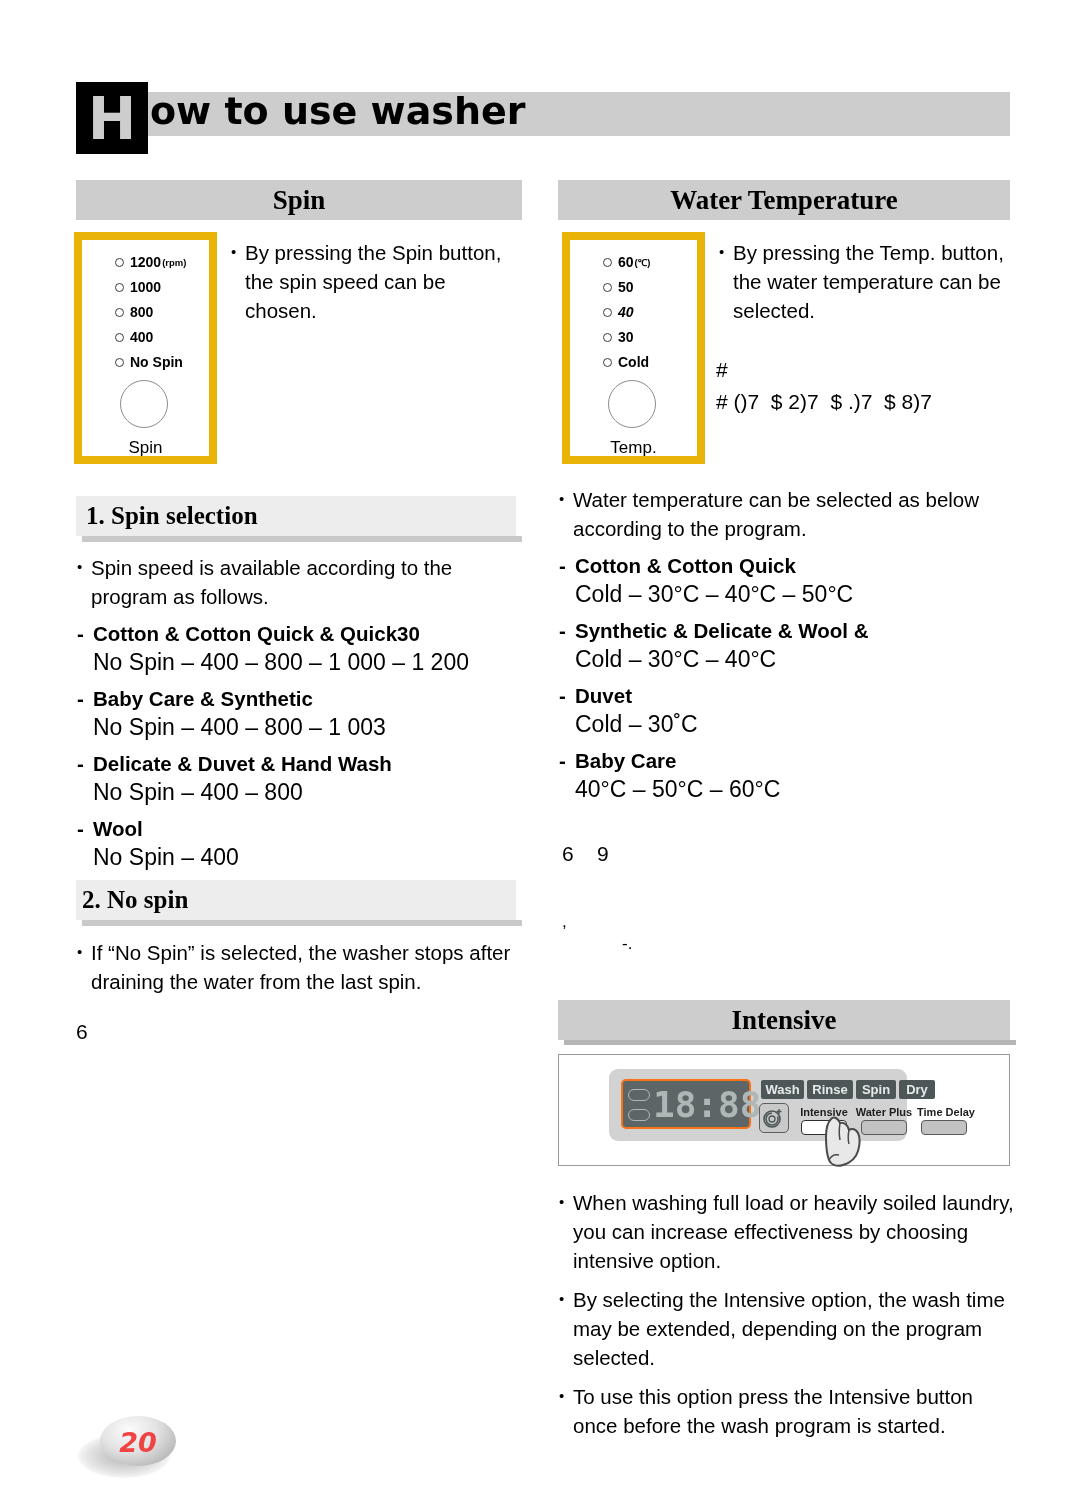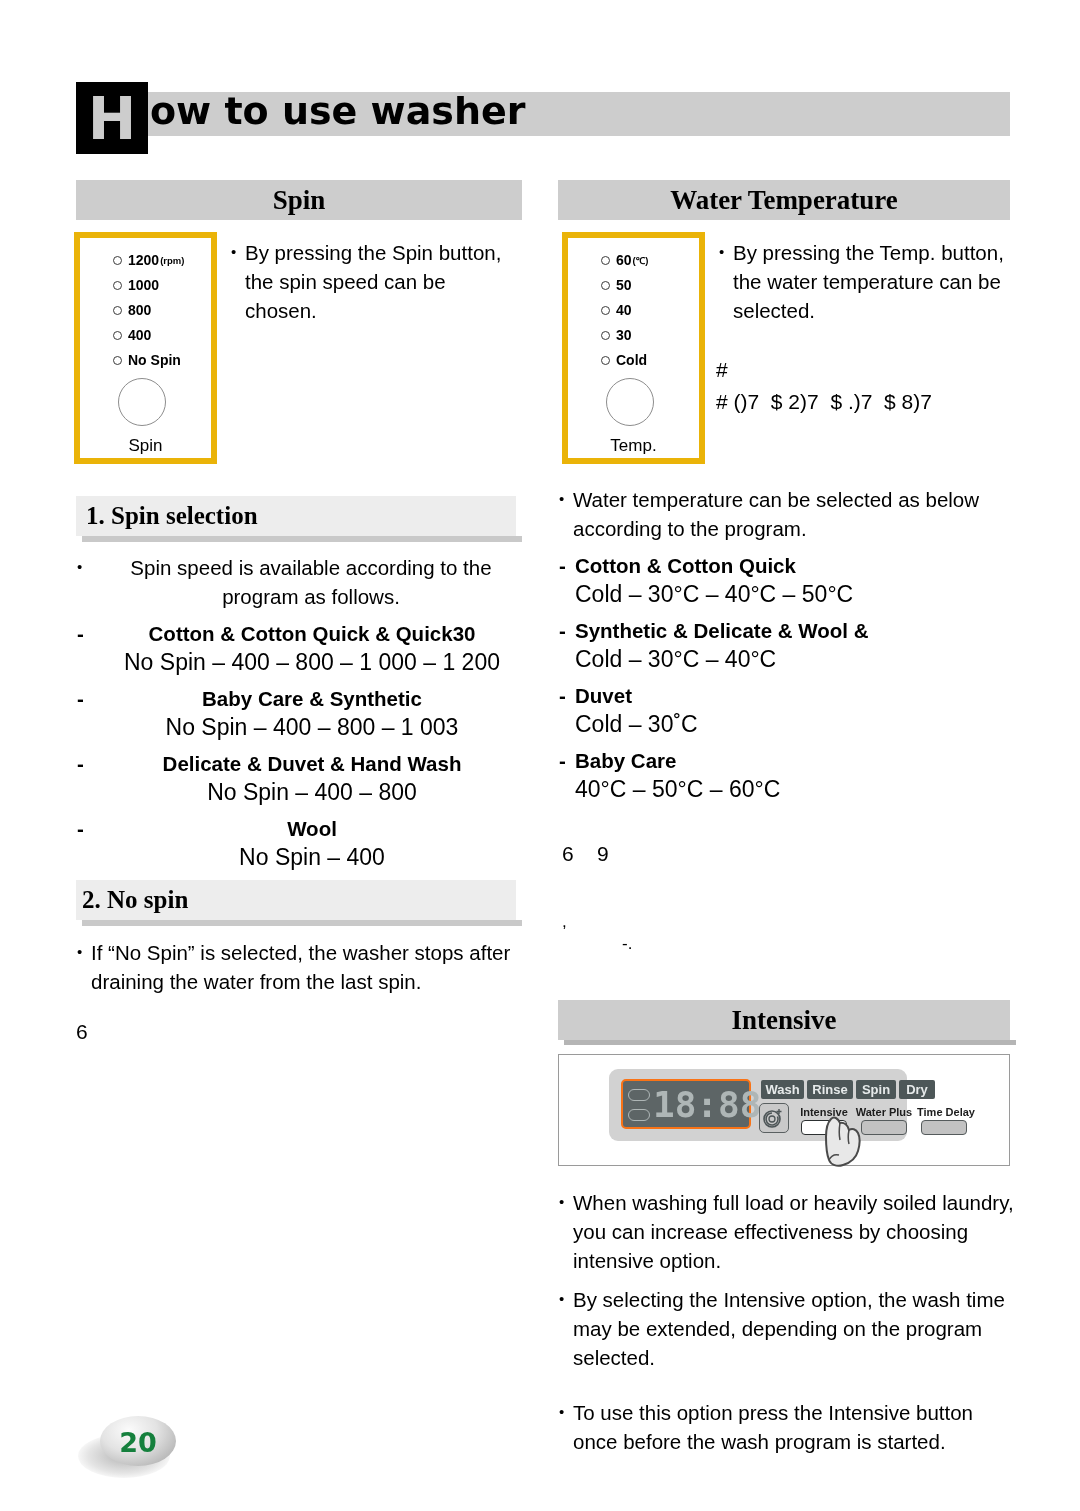--- a/index.html
+++ b/index.html
@@ -90,21 +90,21 @@
     left: 6px;
     top: 100%;
     width: 100%;
     height: 6px;
     background: #c9c9c9;
   }
 
   
   .panel-box {
     position: absolute;
-    border: 6px solid #eab308;
+    border: 8px solid #eab308;
     background: #ffffff;
     box-sizing: border-box;
   }
   .led-row {
     position: absolute;
     display: flex;
     align-items: center;
     font-size: 14px;
     font-weight: bold;
     white-space: nowrap;
@@ -309,21 +309,22 @@
     position: absolute;
     left: 22px;
     top: 8px;
     width: 76px;
     height: 50px;
     line-height: 54px;
     text-align: center;
     font-family: "DejaVu Sans", sans-serif;
     font-weight: bold;
     font-size: 27px;
-    color: #15803d;
+    color: #ef4444;
+    font-style: italic;
   }
 </style>
 </head>
 <body>
 
 <div class="page-header"></div>
 <div class="header-badge">
   <div class="header-badge-letter">H</div>
 </div>
 <div class="header-title-rest">ow to use washer</div>
@@ -359,21 +360,21 @@
 </div>
 
 <div class="body-block" style="left:230px; top:238px; width:290px;">
   <div class="bullet-item">By pressing the Spin button, the spin speed can be chosen.</div>
 </div>
 
 <div class="sub-bar" style="left:76px; top:496px; width:440px; height:40px; font-size:25px; line-height:40px; padding-left:10px; box-sizing:border-box;">
   <span>1. Spin selection</span>
 </div>
 
-<div class="body-block" style="left:76px; top:553px; width:455px;text-align:center;">
+<div class="body-block" style="left:76px; top:553px; width:455px;">
   <div class="bullet-item">Spin speed is available according to the program as follows.</div>
   <div class="dash-head">Cotton &amp; Cotton Quick &amp; Quick30</div>
   <div class="dash-value">No Spin – 400 – 800 – 1 000 – 1 200</div>
   <div class="dash-head">Baby Care &amp; Synthetic</div>
   <div class="dash-value">No Spin – 400 – 800 – 1 003</div>
   <div class="dash-head">Delicate &amp; Duvet &amp; Hand Wash</div>
   <div class="dash-value">No Spin – 400 – 800</div>
   <div class="dash-head">Wool</div>
   <div class="dash-value">No Spin – 400</div>
 </div>
@@ -395,21 +396,21 @@
 <div class="panel-box" style="left:562px; top:232px; width:143px; height:232px;">
   <div class="led-row" style="left:33px; top:14px;">
     <span class="led-dot"></span>
     <span>60</span>
     <span class="led-unit">(℃)</span>
   </div>
   <div class="led-row" style="left:33px; top:39px;">
     <span class="led-dot"></span>
     <span>50</span>
   </div>
-  <div class="led-row" style="left:33px; top:64px;">
+  <div class="led-row" style="left:33px; top:64px;font-style:italic;">
     <span class="led-dot"></span>
     <span>40</span>
   </div>
   <div class="led-row" style="left:33px; top:89px;">
     <span class="led-dot"></span>
     <span>30</span>
   </div>
   <div class="led-row" style="left:33px; top:114px;">
     <span class="led-dot"></span>
     <span>Cold</span>
@@ -491,21 +492,21 @@
   <svg style="position:absolute; left:256px; top:58px;" width="62" height="56" viewBox="0 0 62 56">
     <path d="M16 6 C13 9 11 16 11 24 C11 33 12 42 14 47 C16 52 22 54 28 52 C35 50 41 45 43 38 C45 31 45 24 43 20 C41 16 37 15 34 17 C33 12 29 9 25 10 C23 5 19 3 16 6 Z" fill="#e8e8e8" stroke="#4a4a4a" stroke-width="2"></path>
     <path d="M34 17 C33 22 33 27 34 31" fill="none" stroke="#4a4a4a" stroke-width="1.5"></path>
     <path d="M25 10 C24 16 24 22 25 27" fill="none" stroke="#4a4a4a" stroke-width="1.5"></path>
     <path d="M14 47 C16 43 20 41 24 42" fill="none" stroke="#4a4a4a" stroke-width="1.5"></path>
   </svg>
 </div>
 
 <div class="body-block" style="left:558px; top:1188px; width:460px;">
   <div class="bullet-item" style="margin-bottom:10px;">When washing full load or heavily soiled laundry, you can increase effectiveness by choosing intensive option.</div>
-  <div class="bullet-item" style="margin-bottom:26px;">By selecting the Intensive option, the wash time may be extended, depending on the program selected.</div>
+  <div class="bullet-item" style="margin-bottom:10px;">By selecting the Intensive option, the wash time may be extended, depending on the program selected.</div>
   <div class="bullet-item">To use this option press the Intensive button once before the wash program is started.</div>
 </div>
 
 <div class="page-num-wrap">
   <div class="page-num-shadow"></div>
   <div class="page-num-ellipse"></div>
   <div class="page-num-text">20</div>
 </div>
 
 </body></html>

